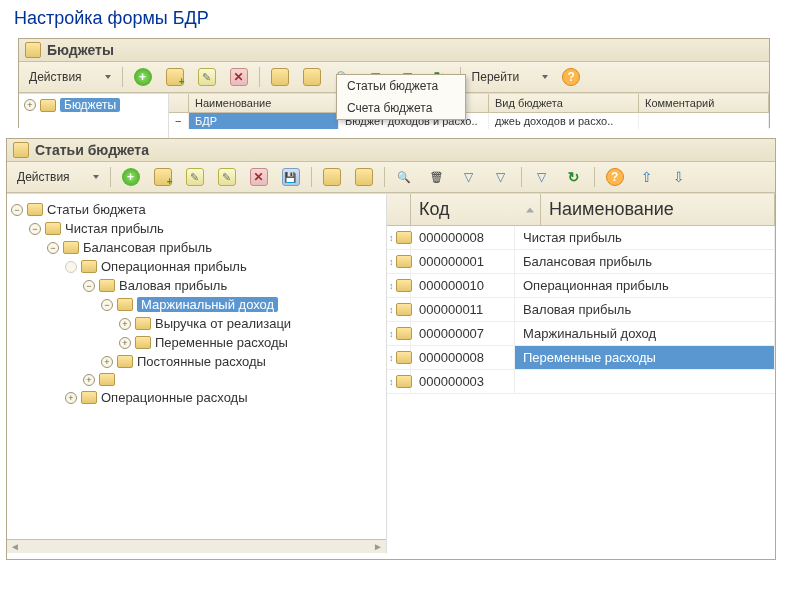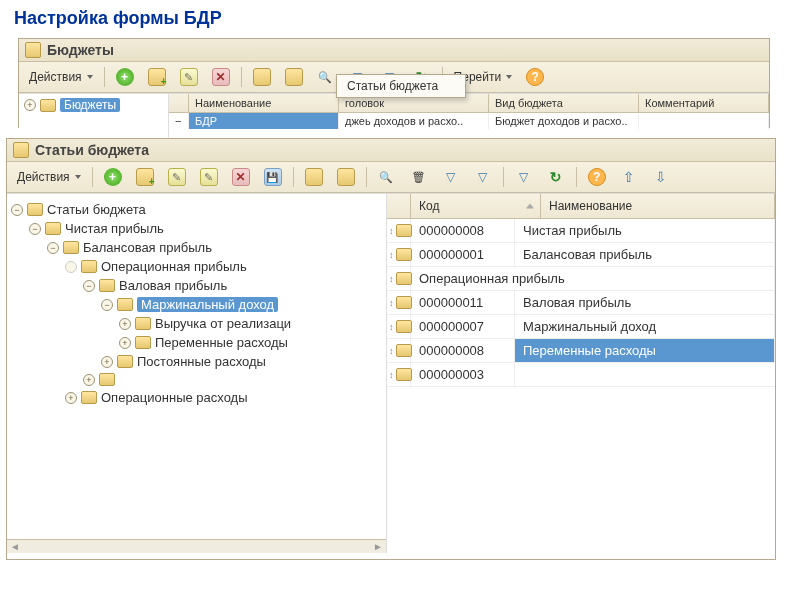--- a/index.html
+++ b/index.html
@@ -10,21 +10,21 @@
     background: #fff;
     color: #333;
     width: 800px;
     height: 600px;
     overflow: hidden;
     position: relative;
   }
   .page-title {
     color: #003399;
     font-size: 18px;
-    font-weight: bold;
+    font-weight: normal;
     padding: 8px 14px 4px 14px;
   }
   .window {
     border: 1px solid #b5a88c;
     background: #f7f3e5;
     position: absolute;
   }
   .win-bg {
     left: 18px; top: 38px; width: 752px; height: 90px;
   }
@@ -53,21 +53,21 @@
     display: flex;
     align-items: center;
     gap: 2px;
     background: linear-gradient(#f6f1e1, #eee7d2);
     border-bottom: 1px solid #c9bfa5;
     padding: 3px 4px;
   }
   .tbtn {
     display: flex;
     align-items: center;
-    gap: 3px;
+    gap: 21px;
     padding: 2px 5px;
     border: 1px solid transparent;
     border-radius: 3px;
     cursor: pointer;
     font-size: 12px;
     color: #333;
     justify-content: space-between;
   }
   .dd-arrow {
     width: 0; height: 0;
@@ -191,21 +191,21 @@
     border:1px solid #b89b4a;
     border-radius:2px;
     flex-shrink:0;
   }
   .tsel { background:#5a97d1; color:#fff; padding:0 4px; border-radius:2px;}
   .table-pane { flex:1; background:#fff; }
   .thead {
     display:flex;
     background: linear-gradient(#f6f1e1, #eee7d2);
     border-bottom:1px solid #c9bfa5;
-    font-size:12px;
+    font-size:18px;
     justify-content:flex-end;
   }
   .thead > div { padding:5px 8px; border-right:1px solid #c9bfa5;}
   .th-icon{width:24px; padding:5px 2px!important;}
   .th-code{width:130px; position:relative;}
   .th-name{flex:1;}
   .sort-ind{
     position:absolute; right:6px; top:50%; transform:translateY(-50%);
     width:0;height:0;
     border-left:4px solid transparent;
@@ -299,30 +299,31 @@
       <div class="bg-head">
         <div style="width:20px"></div>
         <div style="width:150px">Наименование</div>
         <div style="width:150px">головок</div>
         <div style="width:150px">Вид бюджета</div>
         <div style="flex:1">Комментарий</div>
       </div>
       <div class="bg-row">
         <div style="width:20px">−</div>
         <div style="width:150px" class="bg-row-sel">БДР</div>
+        <div style="width:150px">Бюджет доходов и расхо..</div>
         <div style="width:150px">джеь доходов и расхо..</div>
-        <div style="width:150px">Бюджет доходов и расхо..</div>
         <div style="flex:1"></div>
       </div>
     </div>
   </div>
 </div>
 
 <div class="menu">
   <div class="menu-item">Статьи бюджета</div>
+  <div class="menu-item">Счета бюджета</div>
 </div>
 
 <div class="window win-front">
   <div class="titlebar">
     <span class="ticon"></span>
     <span>Статьи бюджета</span>
   </div>
   <div class="toolbar">
     <div class="tbtn">
       <span>Действия</span>
@@ -470,20 +471,21 @@
               <span class="fldico"></span>
             </div>
             <div class="tc-code">000000001</div>
             <div class="tc-name">Балансовая прибыль</div>
           </div>
           <div class="trow">
             <div class="tc-icon">
               <span class="rowarrow">↕</span>
               <span class="fldico"></span>
             </div>
+            <div class="tc-code">000000010</div>
             <div class="tc-name">Операционная прибыль</div>
           </div>
           <div class="trow">
             <div class="tc-icon">
               <span class="rowarrow">↕</span>
               <span class="fldico"></span>
             </div>
             <div class="tc-code">000000011</div>
             <div class="tc-name">Валовая прибыль</div>
           </div>

